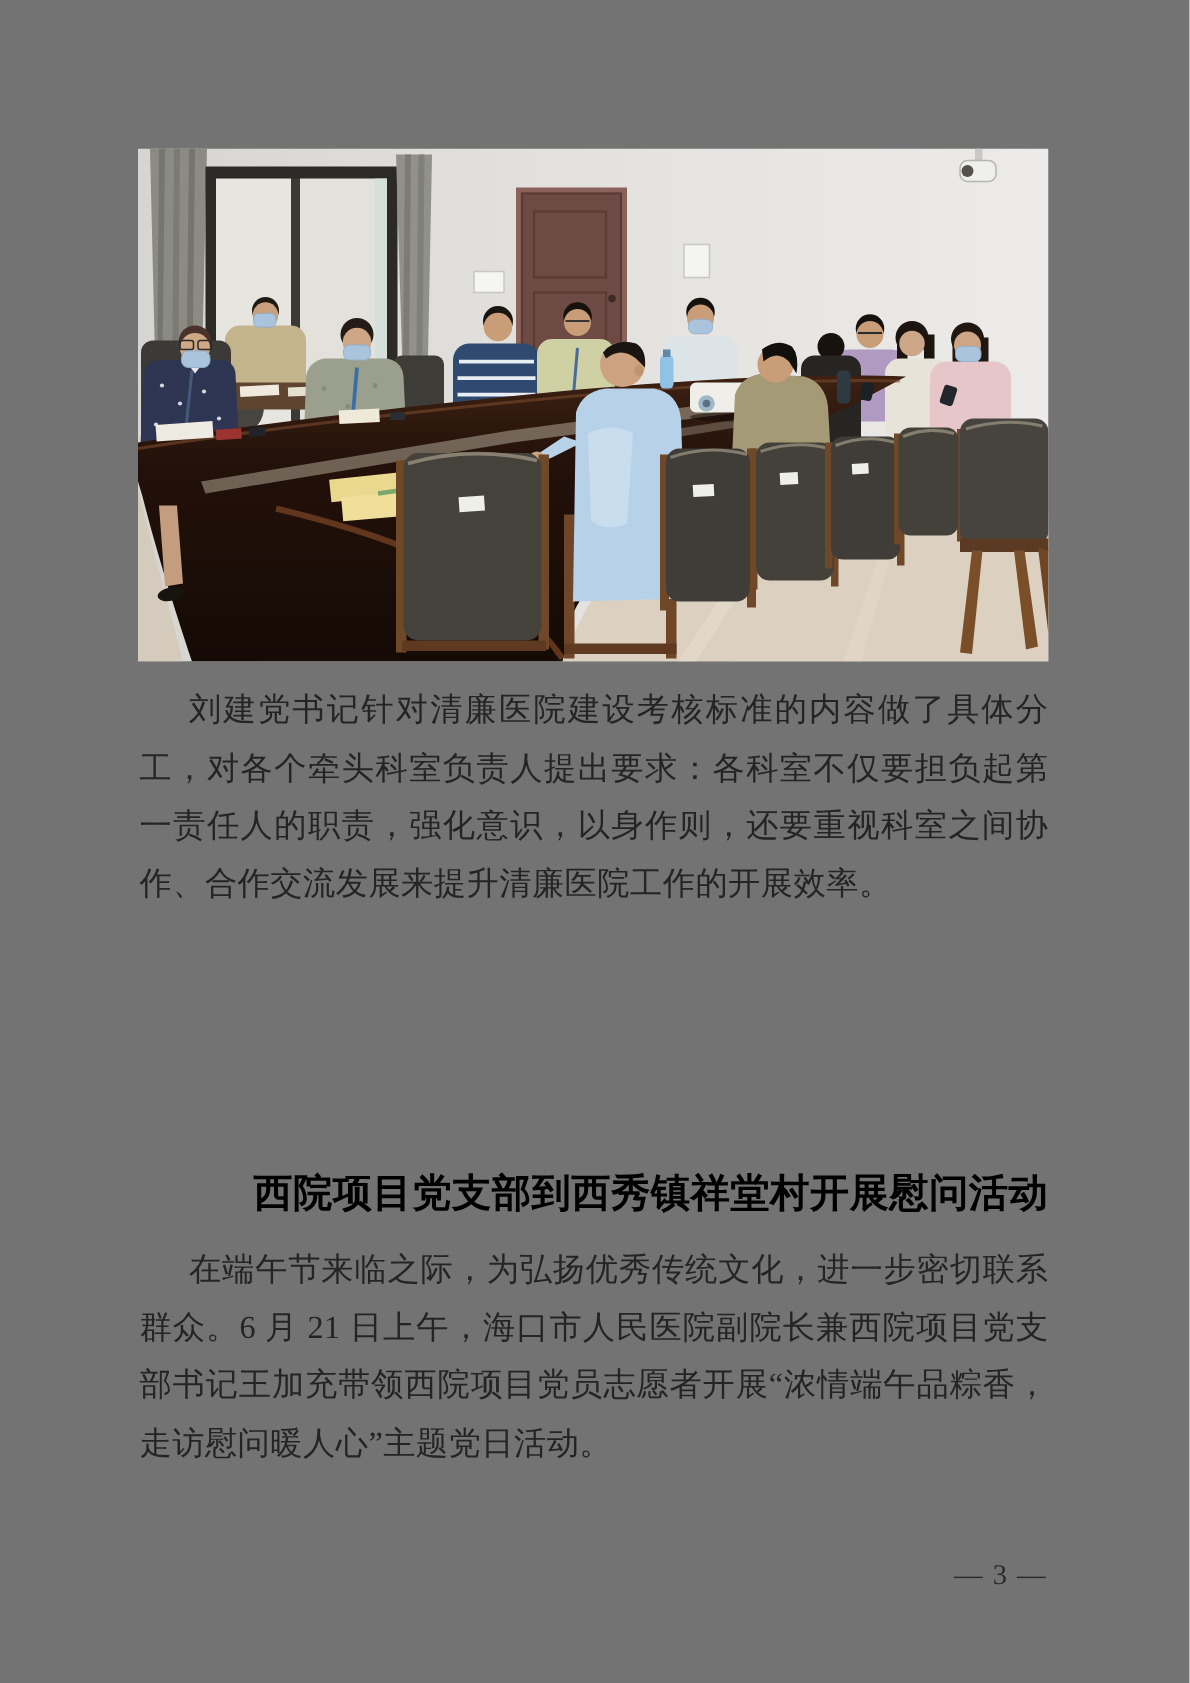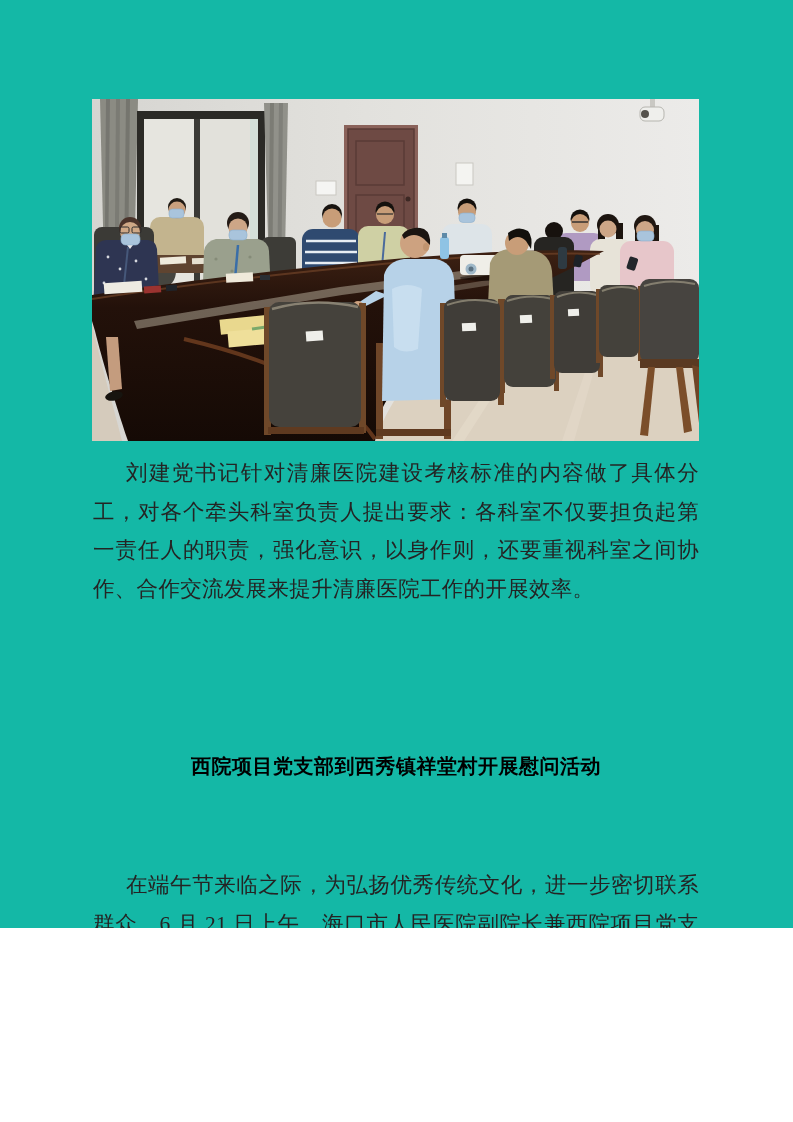--- a/index.html
+++ b/index.html
@@ -1,35 +1,35 @@
 <!DOCTYPE html>
 <html lang="zh"><head>
 <meta charset="utf-8">
 <style>
   html,body{margin:0;padding:0;background:#ffffff;}
   .page{
-    position:relative;width:793px;height:928px;background:#14b8a6;
+    position:relative;width:793px;height:1122px;background:#737373;
     font-family:"Liberation Serif","DejaVu Serif",serif;color:#202020;overflow:hidden;
   }
   .photo{
     position:absolute;left:92px;top:99px;width:607px;height:342px;margin:0;
   }
   .photo svg{display:block;width:100%;height:100%;}
   .text-block{
     position:absolute;left:93px;width:606px;
     font-size:21.5px;line-height:38.6px;letter-spacing:0.3px;
     text-align:justify;text-justify:inter-character;word-break:break-all;color:#242424;
   }
   .text-block p{margin:0;text-indent:33px;}
   #block1{top:454px;}
-  #block2{top:827px;margin-top:39px;}
+  #block2{top:827px;}
   .article-title{
-    position:absolute;left:93px;top:746px;width:606px;margin:0;
-    font-size:20px;line-height:40px;font-weight:700;color:#000;
-    text-align:center;letter-spacing:0.5px;white-space:nowrap;
+    position:absolute;left:93px;top:776px;width:606px;margin:0;
+    font-size:26px;line-height:40px;font-weight:700;color:#000;
+    text-align:right;letter-spacing:0.5px;white-space:nowrap;
     font-family:"Liberation Serif","DejaVu Serif",serif;
   }
   .page-number{
     position:absolute;top:1040px;right:95px;
     font-size:19px;letter-spacing:1px;color:#2a2a2a;
   }
 </style>
 </head>
 <body>
 

